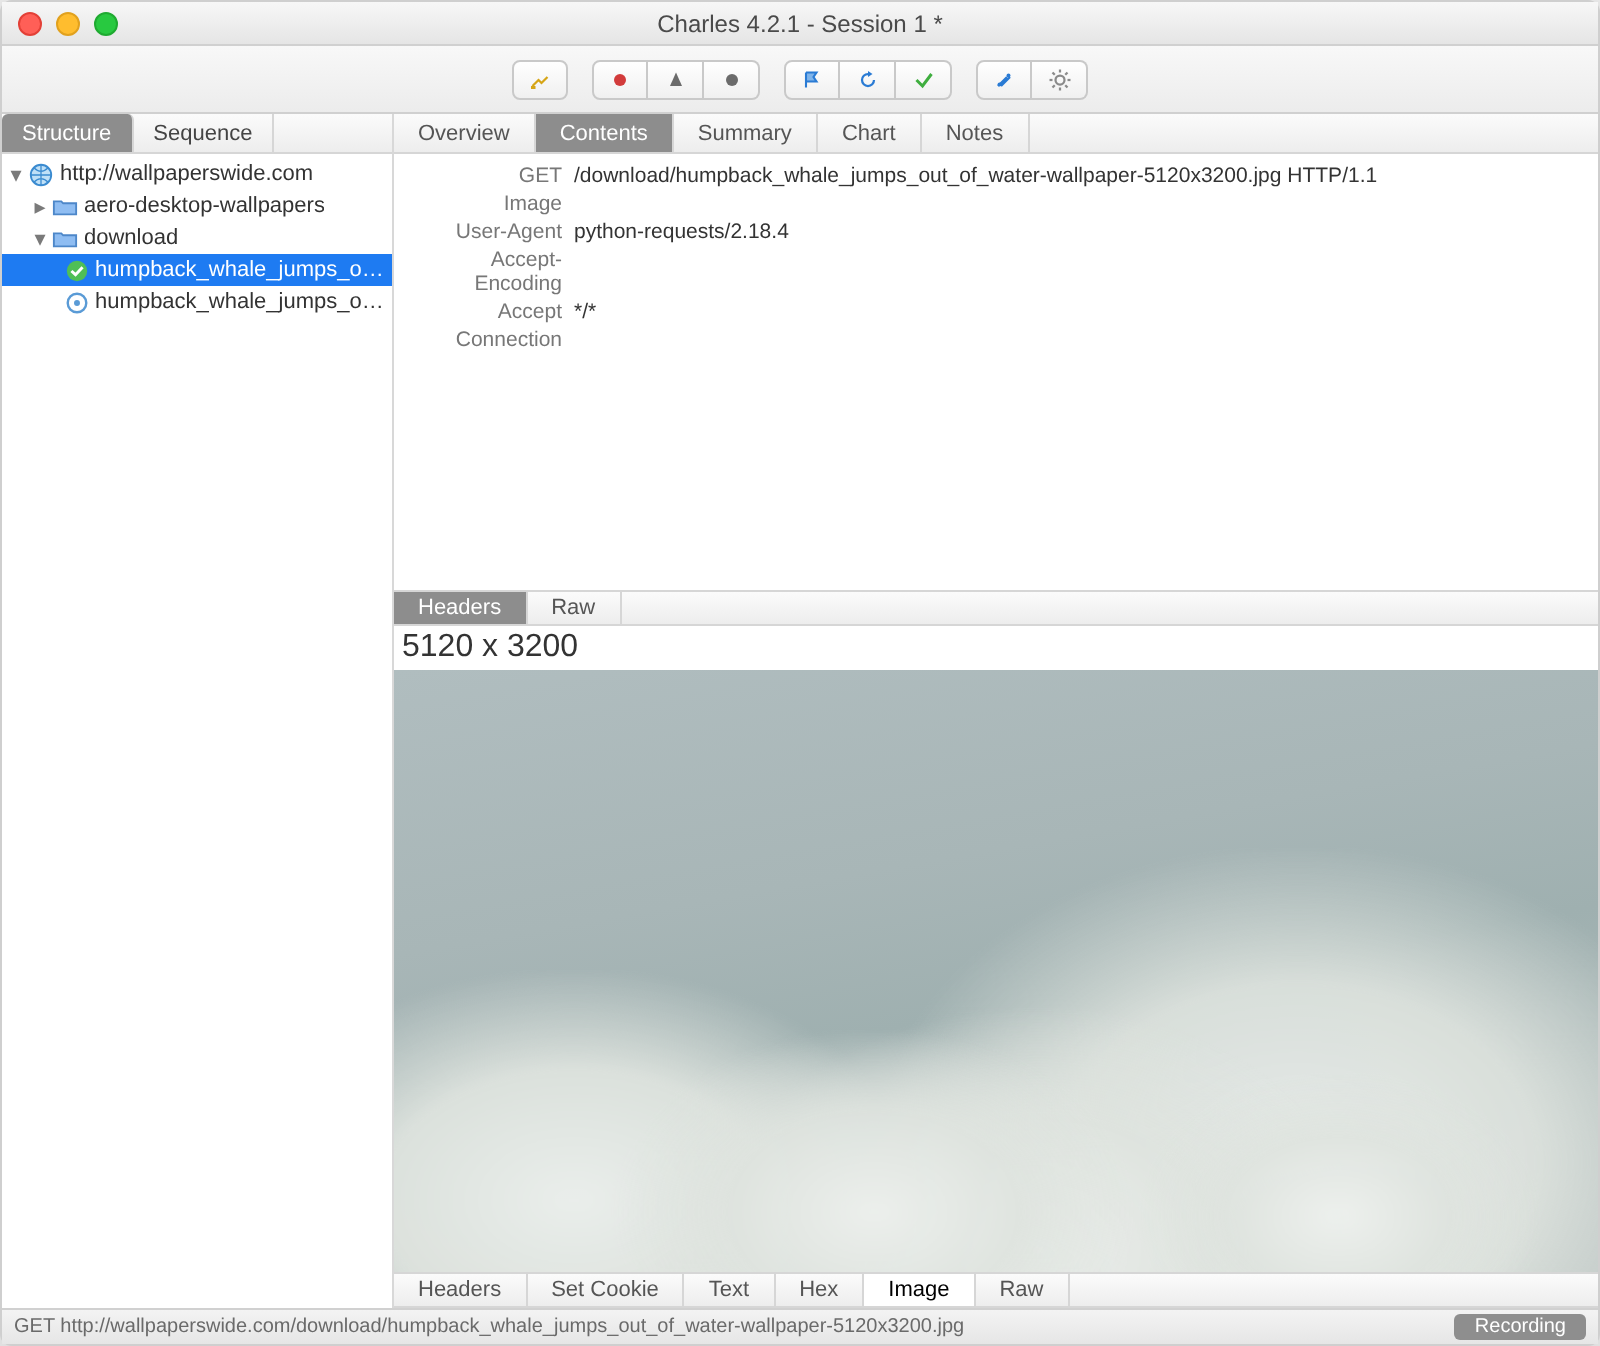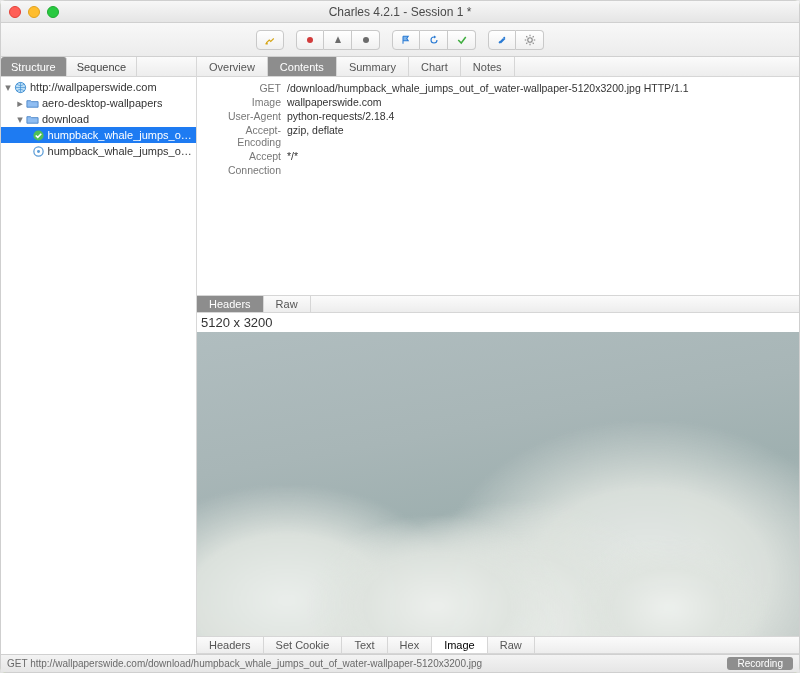--- a/index.html
+++ b/index.html
@@ -39,21 +39,21 @@
   .main-tab.active{background:#8d8d8d;color:#fff;text-align:right;}
   .req{background:#fff; padding:4px 6px 8px 6px; font-size:10.5px; color:#333;}
   .req-line{display:flex; padding:1px 0;}
   .req-key{width:84px; text-align:right; color:#777; padding-right:6px;}
   .req-val{flex:1; overflow:hidden; text-overflow:ellipsis; white-space:nowrap;}
   .sub-tabs{height:18px;background:linear-gradient(#fbfbfb,#ededed);border-top:1px solid #d6d6d6;border-bottom:1px solid #d6d6d6;display:flex;}
   .sub-tab{padding:1px 12px;font-size:11px;color:#555;border-right:1px solid #d6d6d6;display:flex;align-items:center;}
   .sub-tab.active{background:#fff;color:#000;}
   .sub-tab.activeGrey{background:#8d8d8d;color:#fff;}
   .resp{flex:1;display:flex;flex-direction:column;min-height:0;}
-  .dim{background:#fff;padding:2px 4px;font-size:13px;border-bottom:0;}
+  .dim{background:#fff;padding:2px 4px;font-size:16px;border-bottom:0;}
   .imgview{flex:1; position:relative; overflow:hidden; background:#aeb9ba;}
   .sky{position:absolute;inset:0;background:linear-gradient(170deg,#b0bdbf 0%,#a8b6b7 35%,#9fb0b0 55%,#b7c0bf 100%);}
   .cloud{position:absolute;background:radial-gradient(ellipse at 50% 60%,#eef1ee 0%,#dfe4df 40%,rgba(223,228,223,0) 72%);filter:blur(1px);}
   .c1{width:420px;height:260px;right:-60px;top:90px;opacity:0.9;}
   .c2{width:320px;height:200px;right:120px;top:170px;opacity:0.85;}
   .c3{width:340px;height:190px;left:-80px;bottom:-40px;opacity:0.95;}
   .c4{width:260px;height:150px;left:110px;bottom:-30px;opacity:0.9;}
   .c5{width:200px;height:120px;right:30px;bottom:-20px;opacity:0.9;}
   .statusbar{height:18px;background:linear-gradient(#f3f3f3,#e6e6e6);border-top:1px solid #d0d0d0;display:flex;align-items:center;padding:0 6px;font-size:10px;color:#6a6a6a;}
   .status-text{flex:1;overflow:hidden;text-overflow:ellipsis;white-space:nowrap;}
@@ -210,29 +210,27 @@
         <div class="main-tab">Notes</div>
       </div>
 
       <div class="req">
         <div class="req-line">
             <div class="req-key">GET</div>
             <div class="req-val">/download/humpback_whale_jumps_out_of_water-wallpaper-5120x3200.jpg HTTP/1.1</div>
           </div>
         <div class="req-line">
             <div class="req-key">Image</div>
-            <div class="req-val">wallpaperswide.com</div>
           </div>
         <div class="req-line">
             <div class="req-key">User-Agent</div>
             <div class="req-val">python-requests/2.18.4</div>
           </div>
         <div class="req-line">
             <div class="req-key">Accept-Encoding</div>
-            <div class="req-val">gzip, deflate</div>
           </div>
         <div class="req-line">
             <div class="req-key">Accept</div>
             <div class="req-val">*/*</div>
           </div>
         <div class="req-line">
             <div class="req-key">Connection</div>
           </div>
       </div>
       <div class="spacer" style="background:#fff;flex:0 0 110px"></div>

